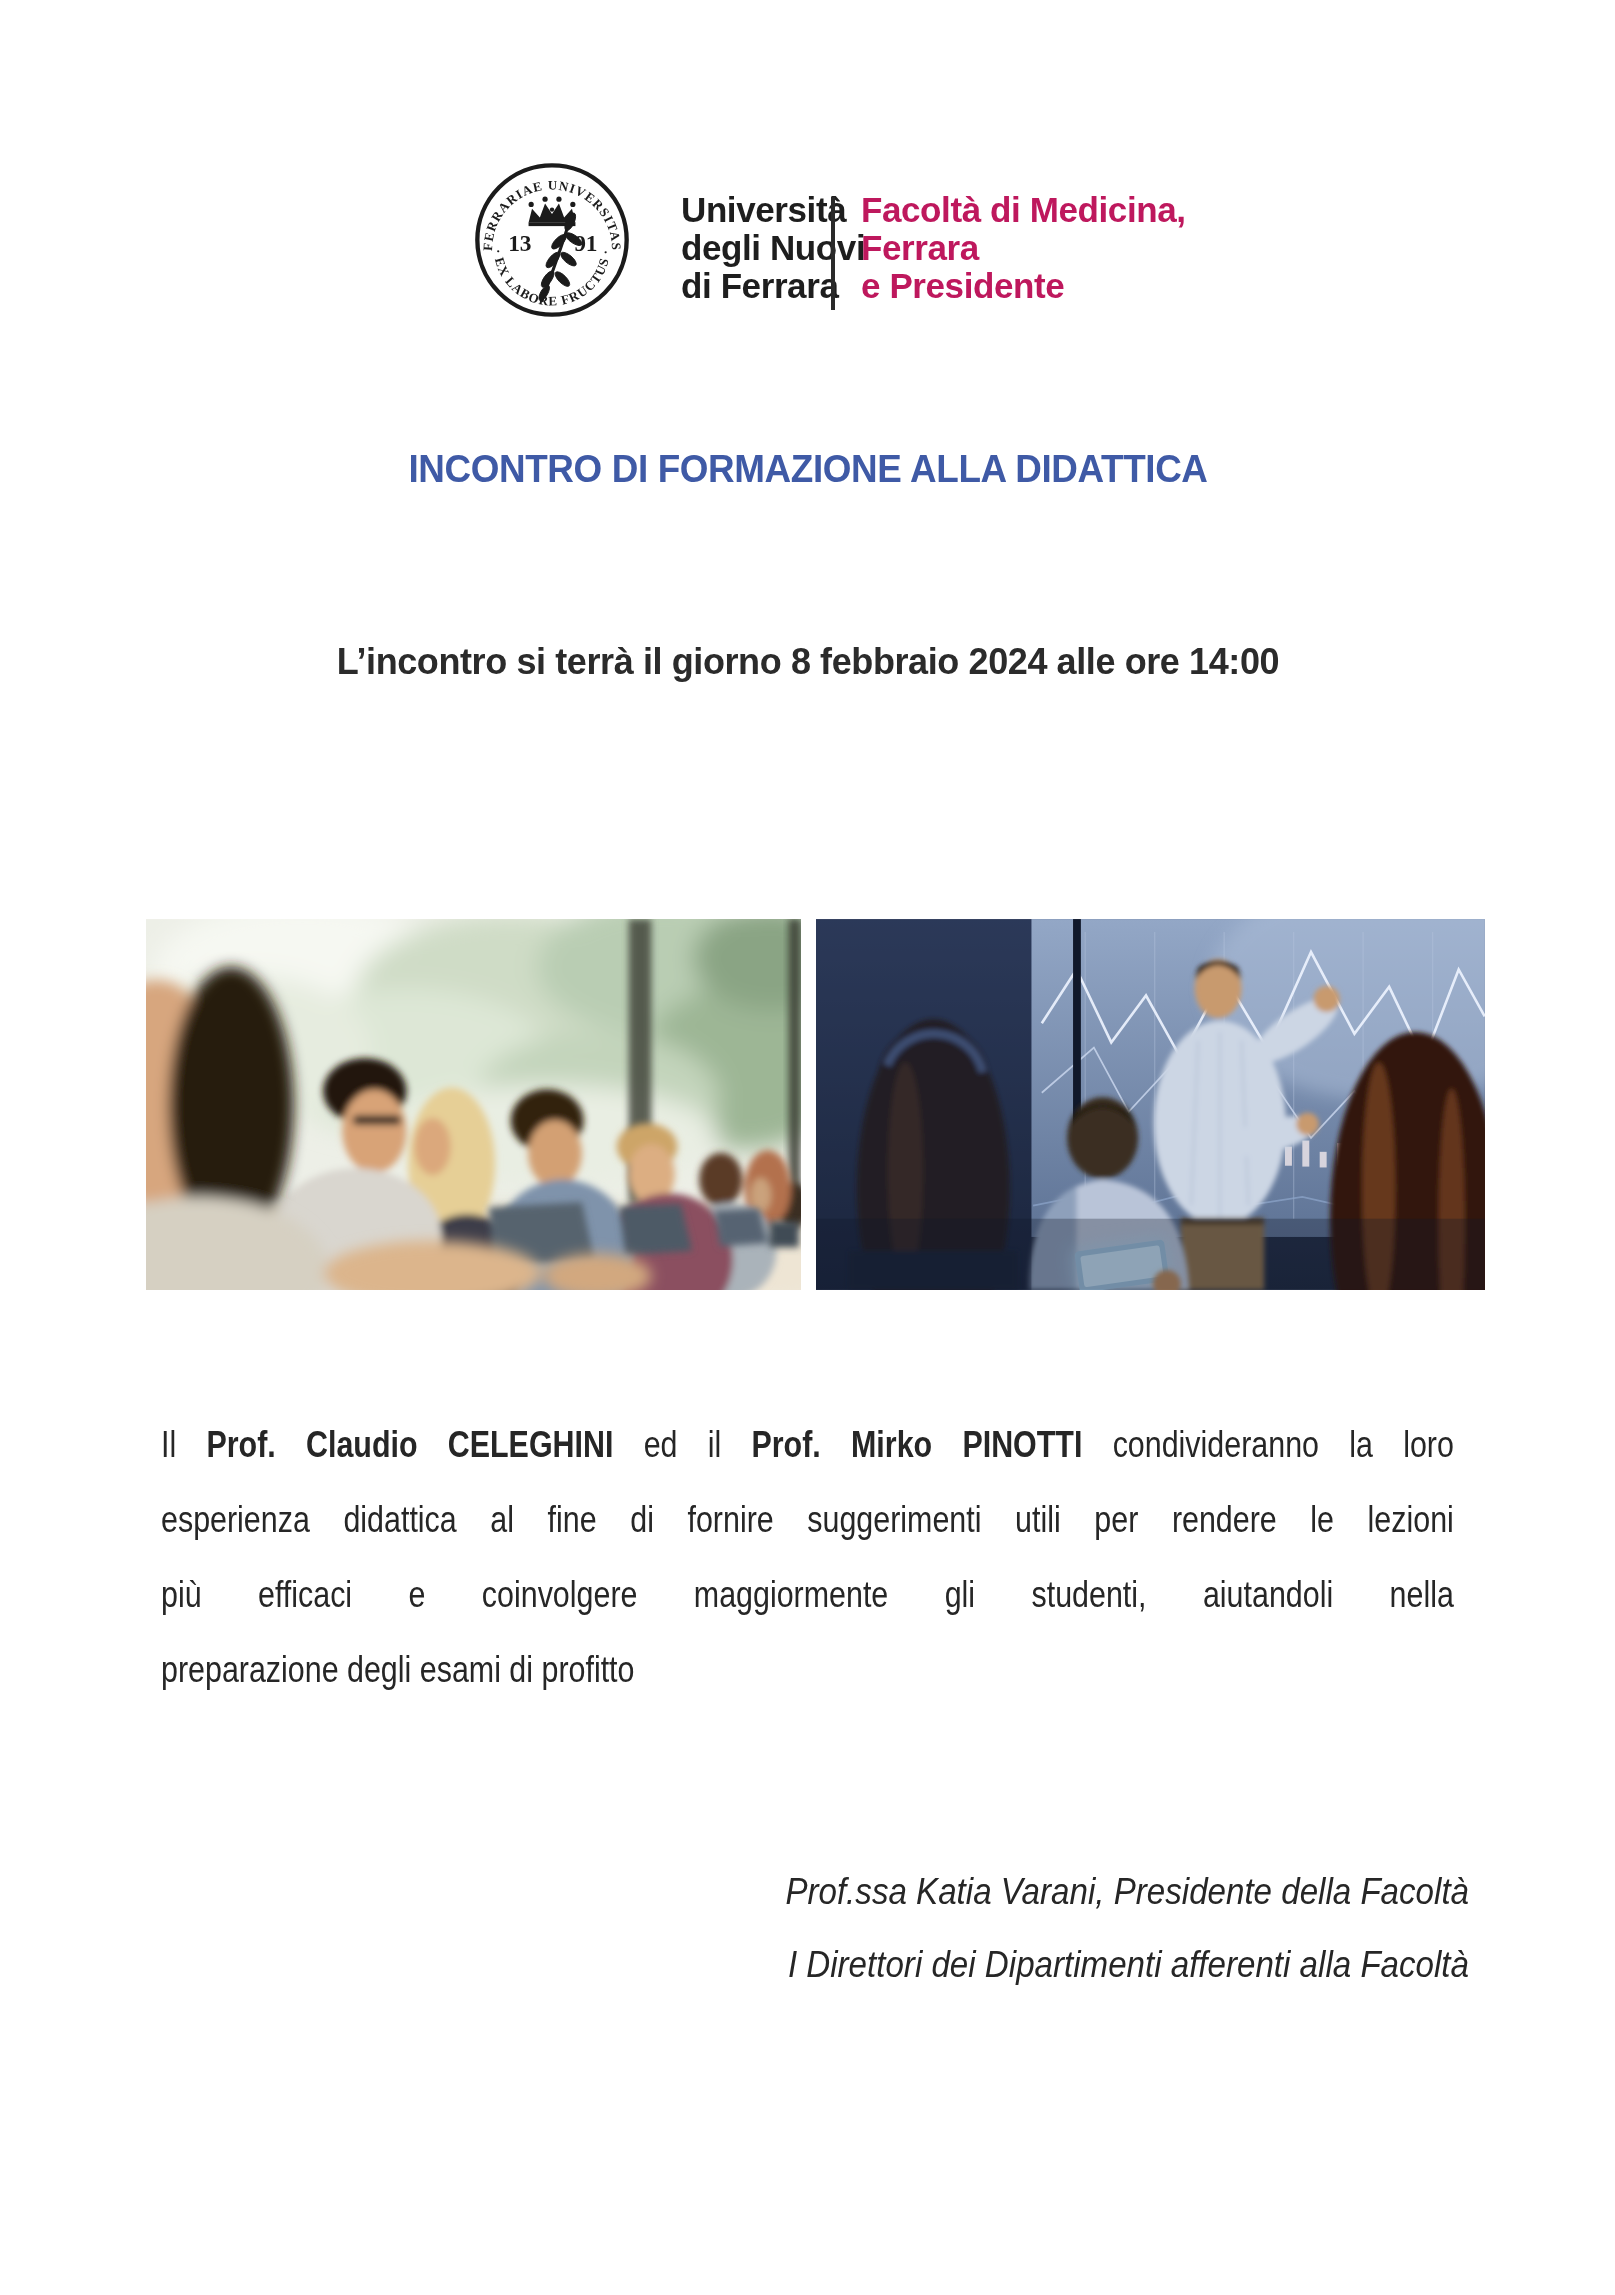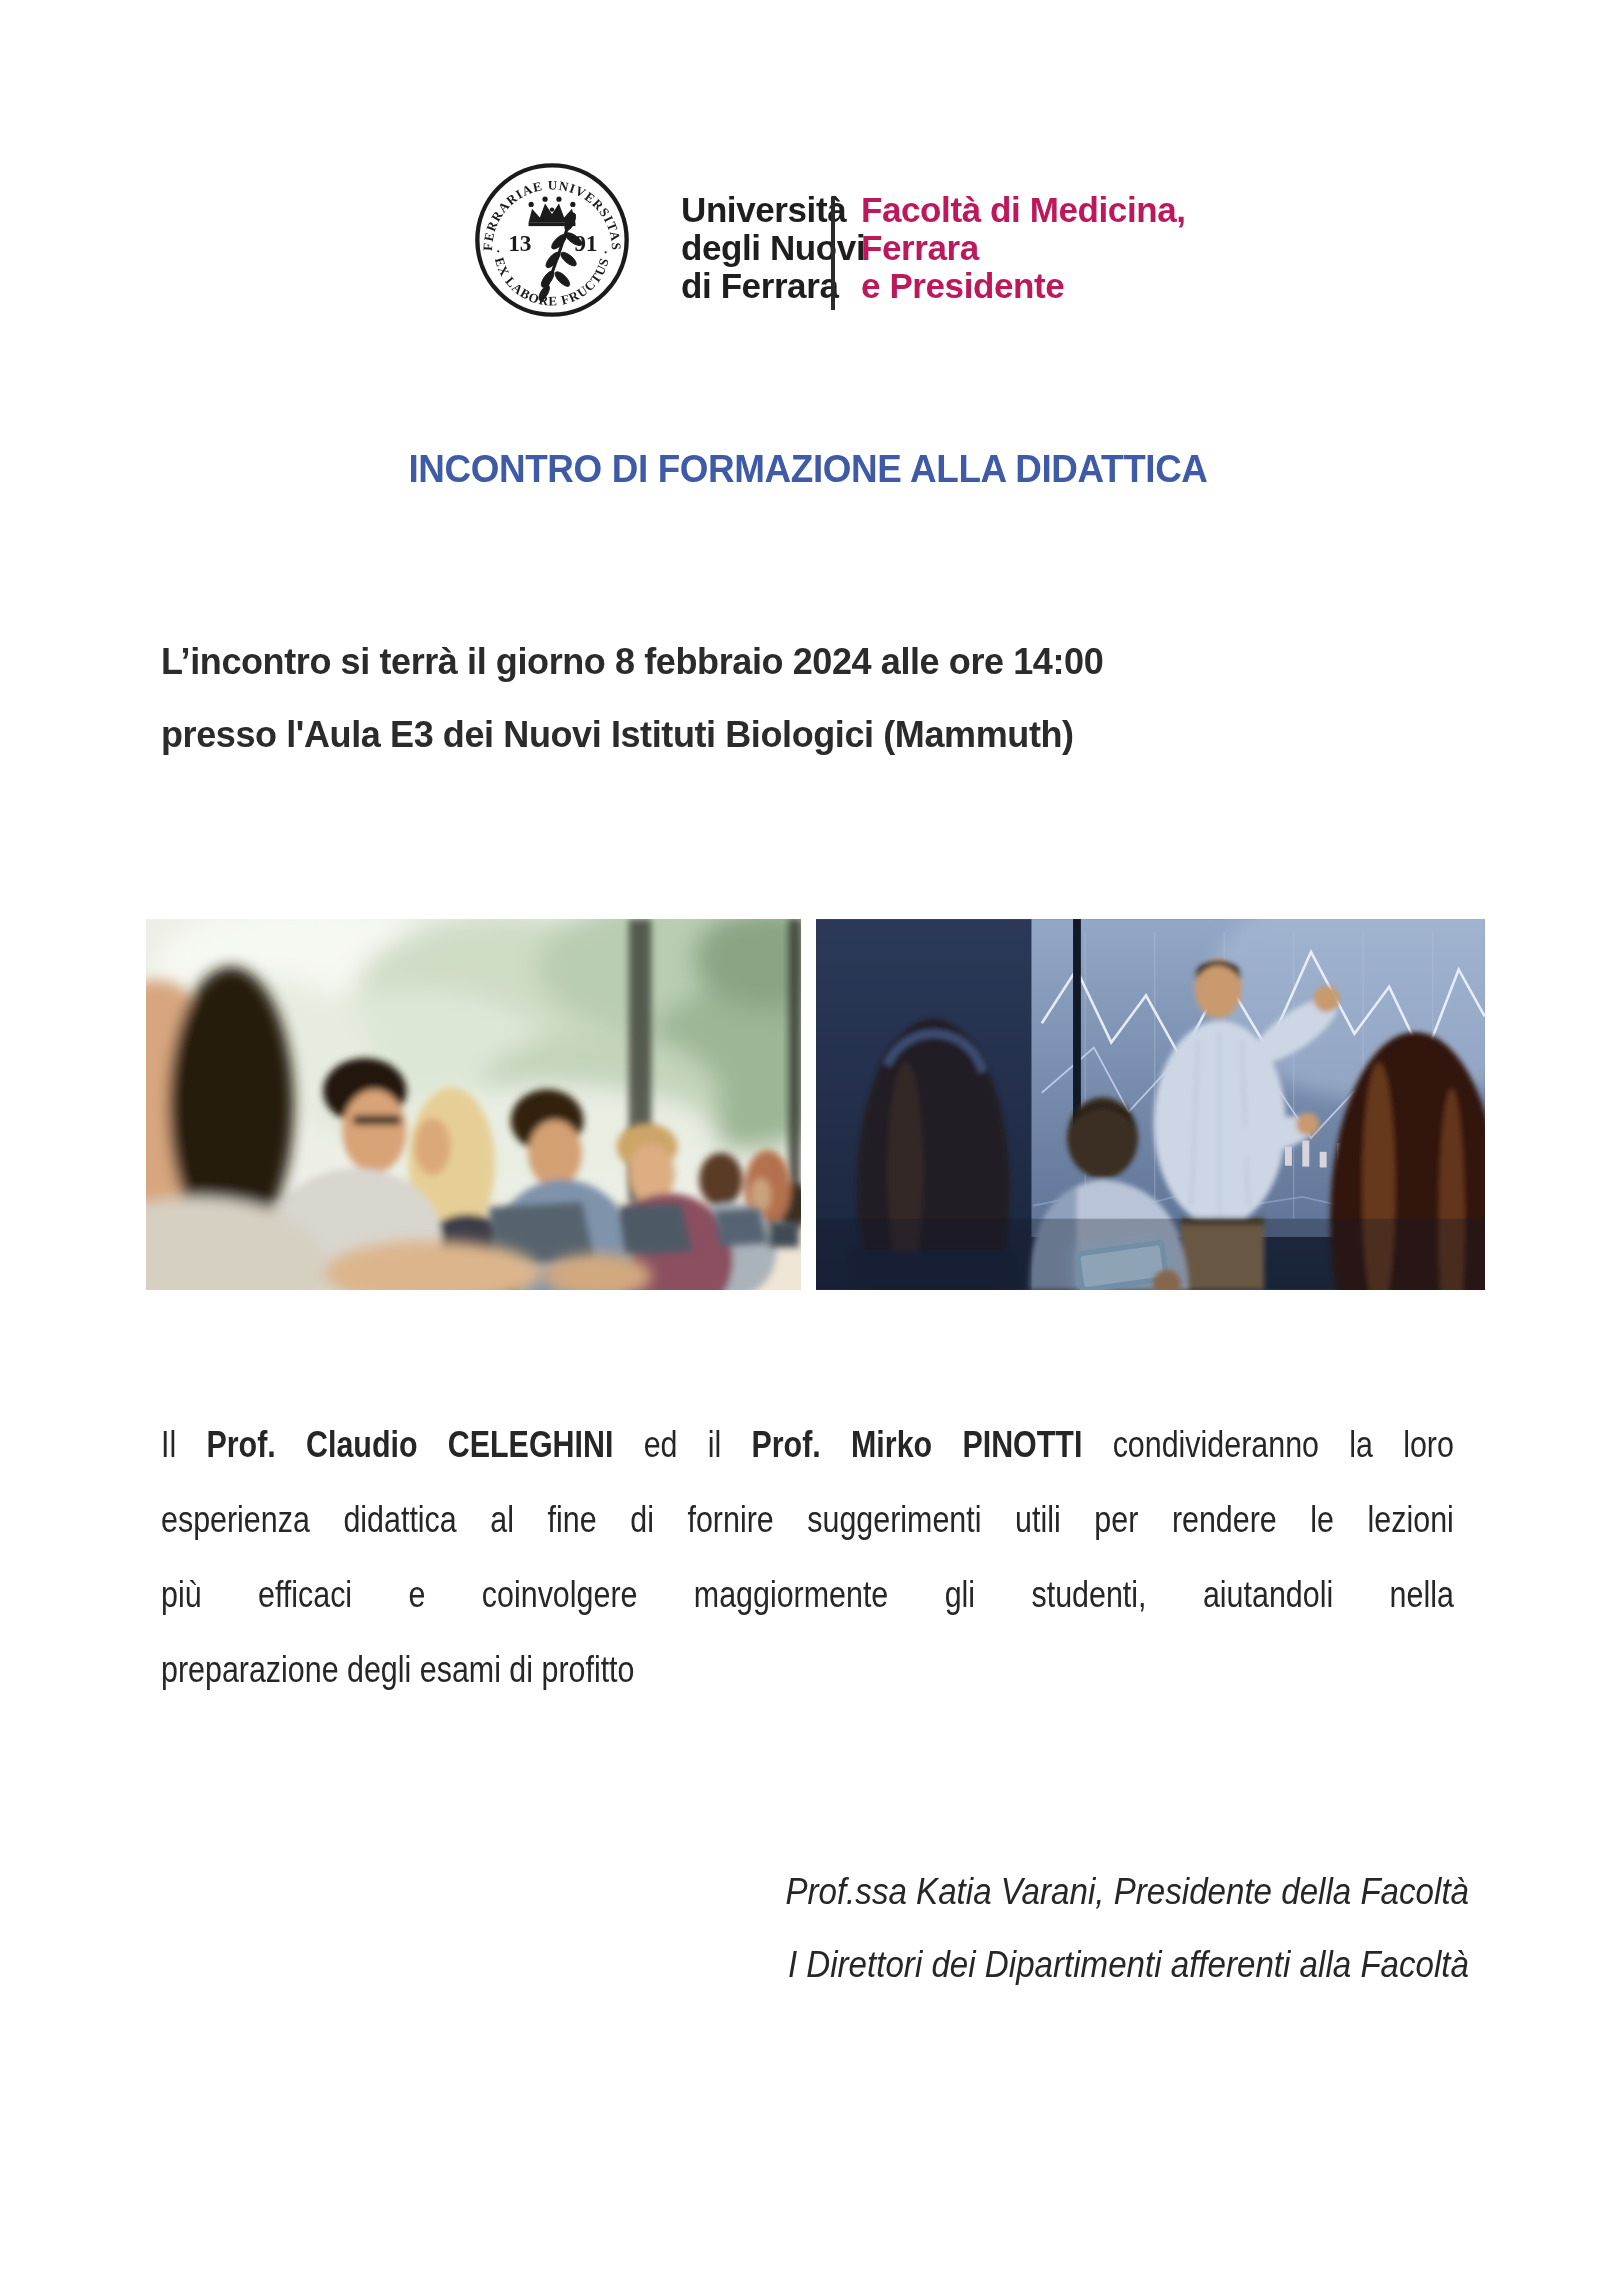--- a/index.html
+++ b/index.html
@@ -31,21 +31,21 @@
   
   .doc-title{
     position:absolute;left:161px;top:448px;width:1294px;
     text-align:center;font-size:38px;font-weight:bold;
     letter-spacing:-0.4px;
     transform:scaleX(0.97);transform-origin:center;
   }
   
   .event{
     position:absolute;left:161px;top:625px;width:1294px;
-    font-size:36px;font-weight:bold;
+    text-align:center;font-size:36px;font-weight:bold;
     line-height:73px;color:#2b2b2b;letter-spacing:-0.4px;
   }
   
   .photos{position:absolute;left:146px;top:919px;width:1339px;height:371px;display:flex;gap:15.6px;}
   .photo{height:371px;display:block;}
   
   .body-par{
     position:absolute;left:161px;top:1407px;
     width:1530px;
     transform:scaleX(0.845);transform-origin:left center;
@@ -116,21 +116,20 @@
   <div class="fac-name">
     <div>Facoltà di Medicina,</div>
     <div>Ferrara</div>
     <div>e Presidente</div>
   </div>
 
   <div class="doc-title" style="color: rgb(63, 90, 166);">INCONTRO DI FORMAZIONE ALLA DIDATTICA</div>
 
   <div class="event">
     <div>L’incontro si terrà il giorno 8 febbraio 2024 alle ore 14:00</div>
-    <div>presso l'Aula E3 dei Nuovi Istituti Biologici (Mammuth)</div>
   </div>
 
   <div class="photos">
 
     <svg class="photo" width="655" height="371" viewBox="0 0 754 427" role="img" aria-label="students-in-lecture-hall-with-laptops">
       <defs>
         <filter id="b14" x="-40%" y="-40%" width="180%" height="180%">
             <feGaussianBlur stdDeviation="14"></feGaussianBlur>
           </filter>
         <filter id="b8" x="-40%" y="-40%" width="180%" height="180%">

